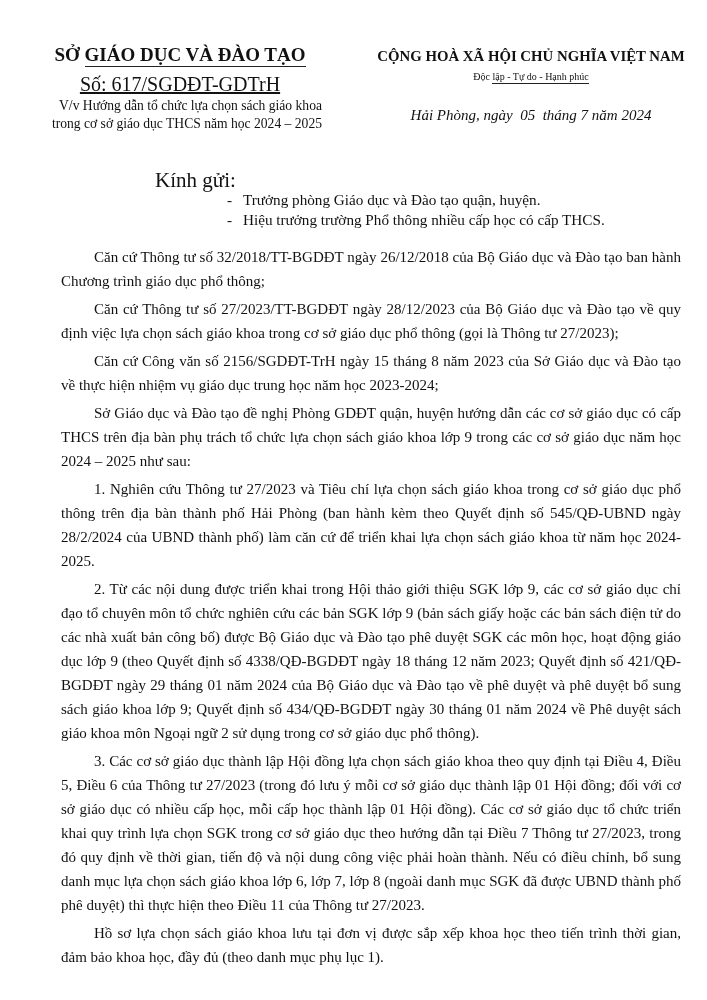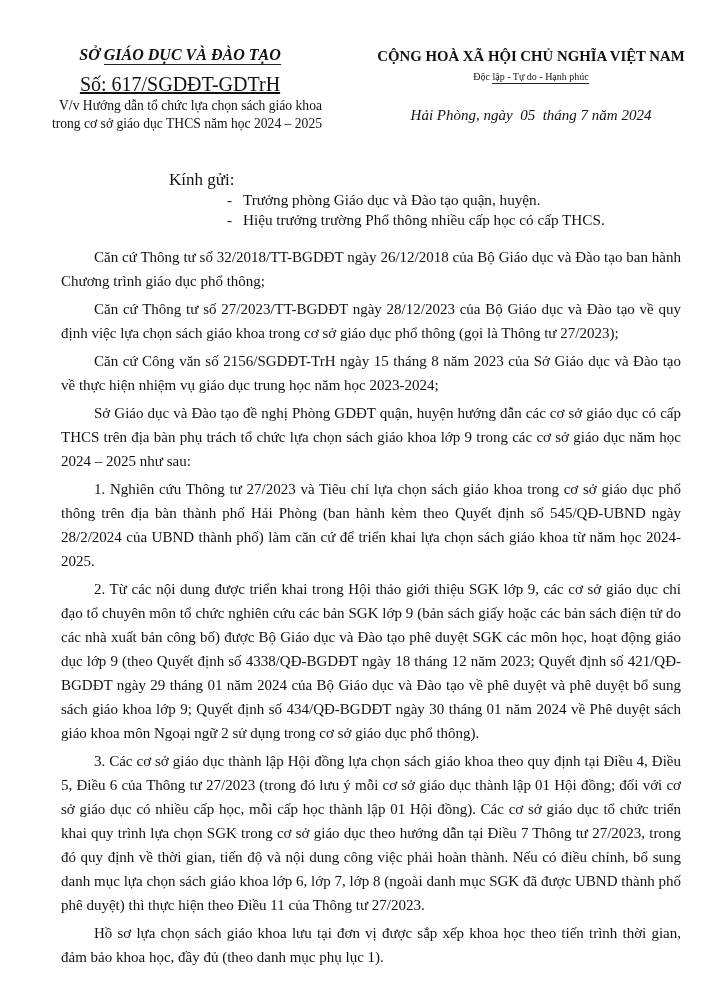--- a/index.html
+++ b/index.html
@@ -26,24 +26,23 @@
     left: 368px; top: 46px;
     width: 326px;
     text-align: center;
   }
   .org-parent {
     font-size: 15px;
     line-height: 20px;
     letter-spacing: 0.2px;
   }
   .org-name {
-    font-size: 16px;
+    font-size: 19px;
     font-weight: bold;
     line-height: 21px;
-    font-style: italic;
   }
   .u-line {
     border-bottom: 1.5px solid #222;
     padding-bottom: 1px;
   }
   .doc-number {
     font-size: 20px;
     line-height: 20px;
     margin-top: 9px;
     text-decoration: underline;
@@ -73,23 +72,22 @@
   }
   
   .content {
     position: absolute;
     left: 61px; top: 170px;
     width: 620px;
     font-size: 15px;
   }
   .recipients { margin-left: 94px; }
   .recipient-label {
-    font-size: 17px;
+    font-size: 21px;
     line-height: 20px;
-    margin-left: 14px;
   }
   .recipient-row {
     display: flex;
     margin-left: 72px;
     line-height: 19.5px;
     font-size: 15.2px;
   }
   .recipient-row .dash {
     width: 16px;
     flex: 0 0 16px;

